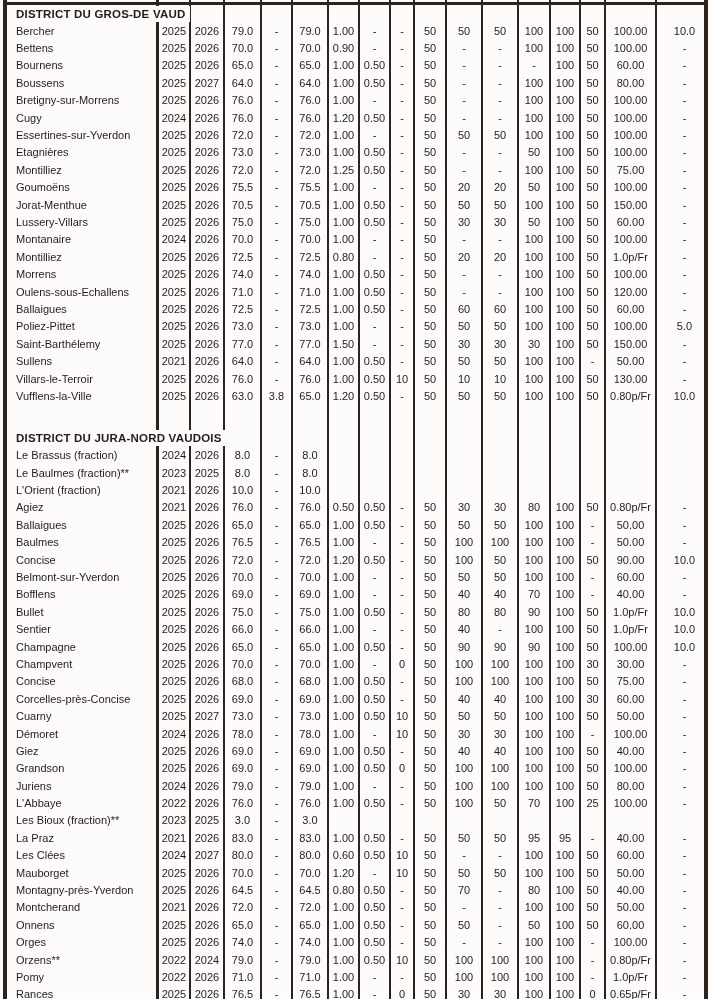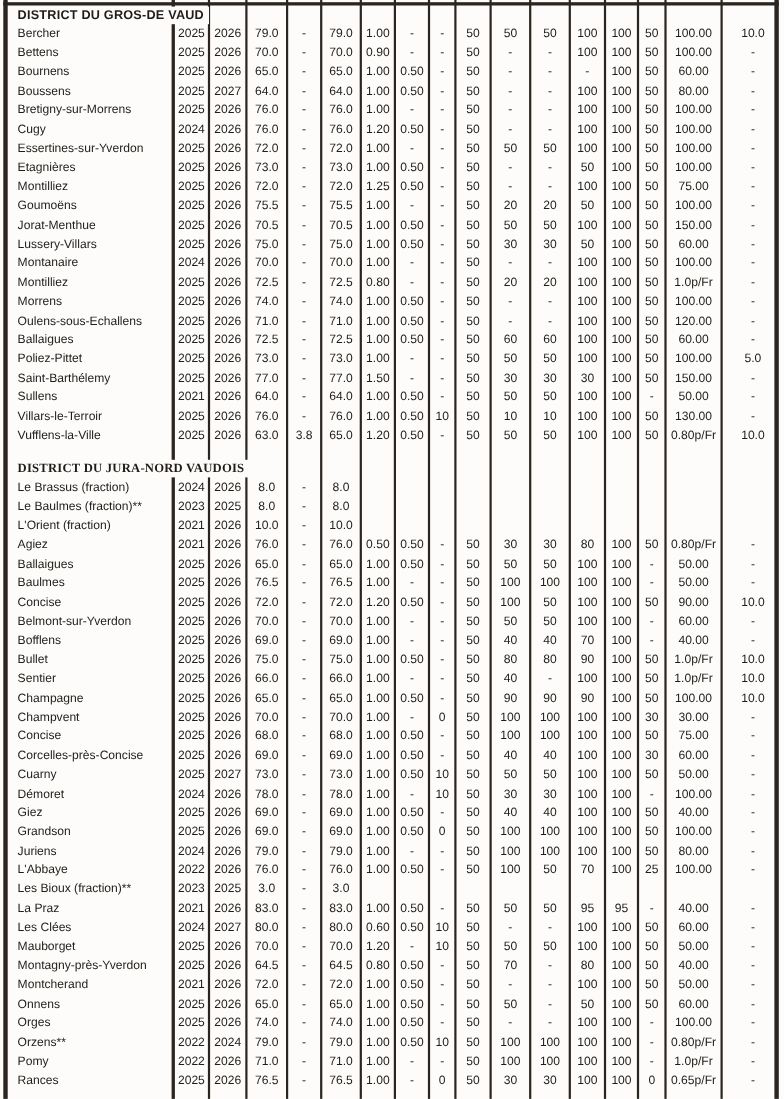--- a/index.html
+++ b/index.html
@@ -14,21 +14,21 @@
   .topline{position:absolute;left:3px;top:2px;width:705px;height:3px;background:#2b241f;z-index:1;}
   .vline{position:absolute;top:0;height:999px;background:#2b241f;z-index:1;}
   .content{position:absolute;left:0;top:0;width:713px;z-index:2;padding-top:5px;}
   .row{
     display:grid;
     grid-template-columns:158px 32px 34px 37px 31px 36px 31px 31px 24px 32px 36px 36px 32px 30px 25px 51px 57px;
     align-items:center;
     height:17.4px;
   }
   .header-row{height:17px;}
-  .header-row.second{margin-top:13px;font-family:Liberation Serif, serif;}
+  .header-row.second{margin-top:25px;}
   .cell{
     font-size:11px;
     line-height:12px;
     text-align:center;
     white-space:nowrap;
     overflow:visible;
   }
   .name-cell{text-align:left;padding-left:16px;}
   .section-title{
     display:inline-block;

